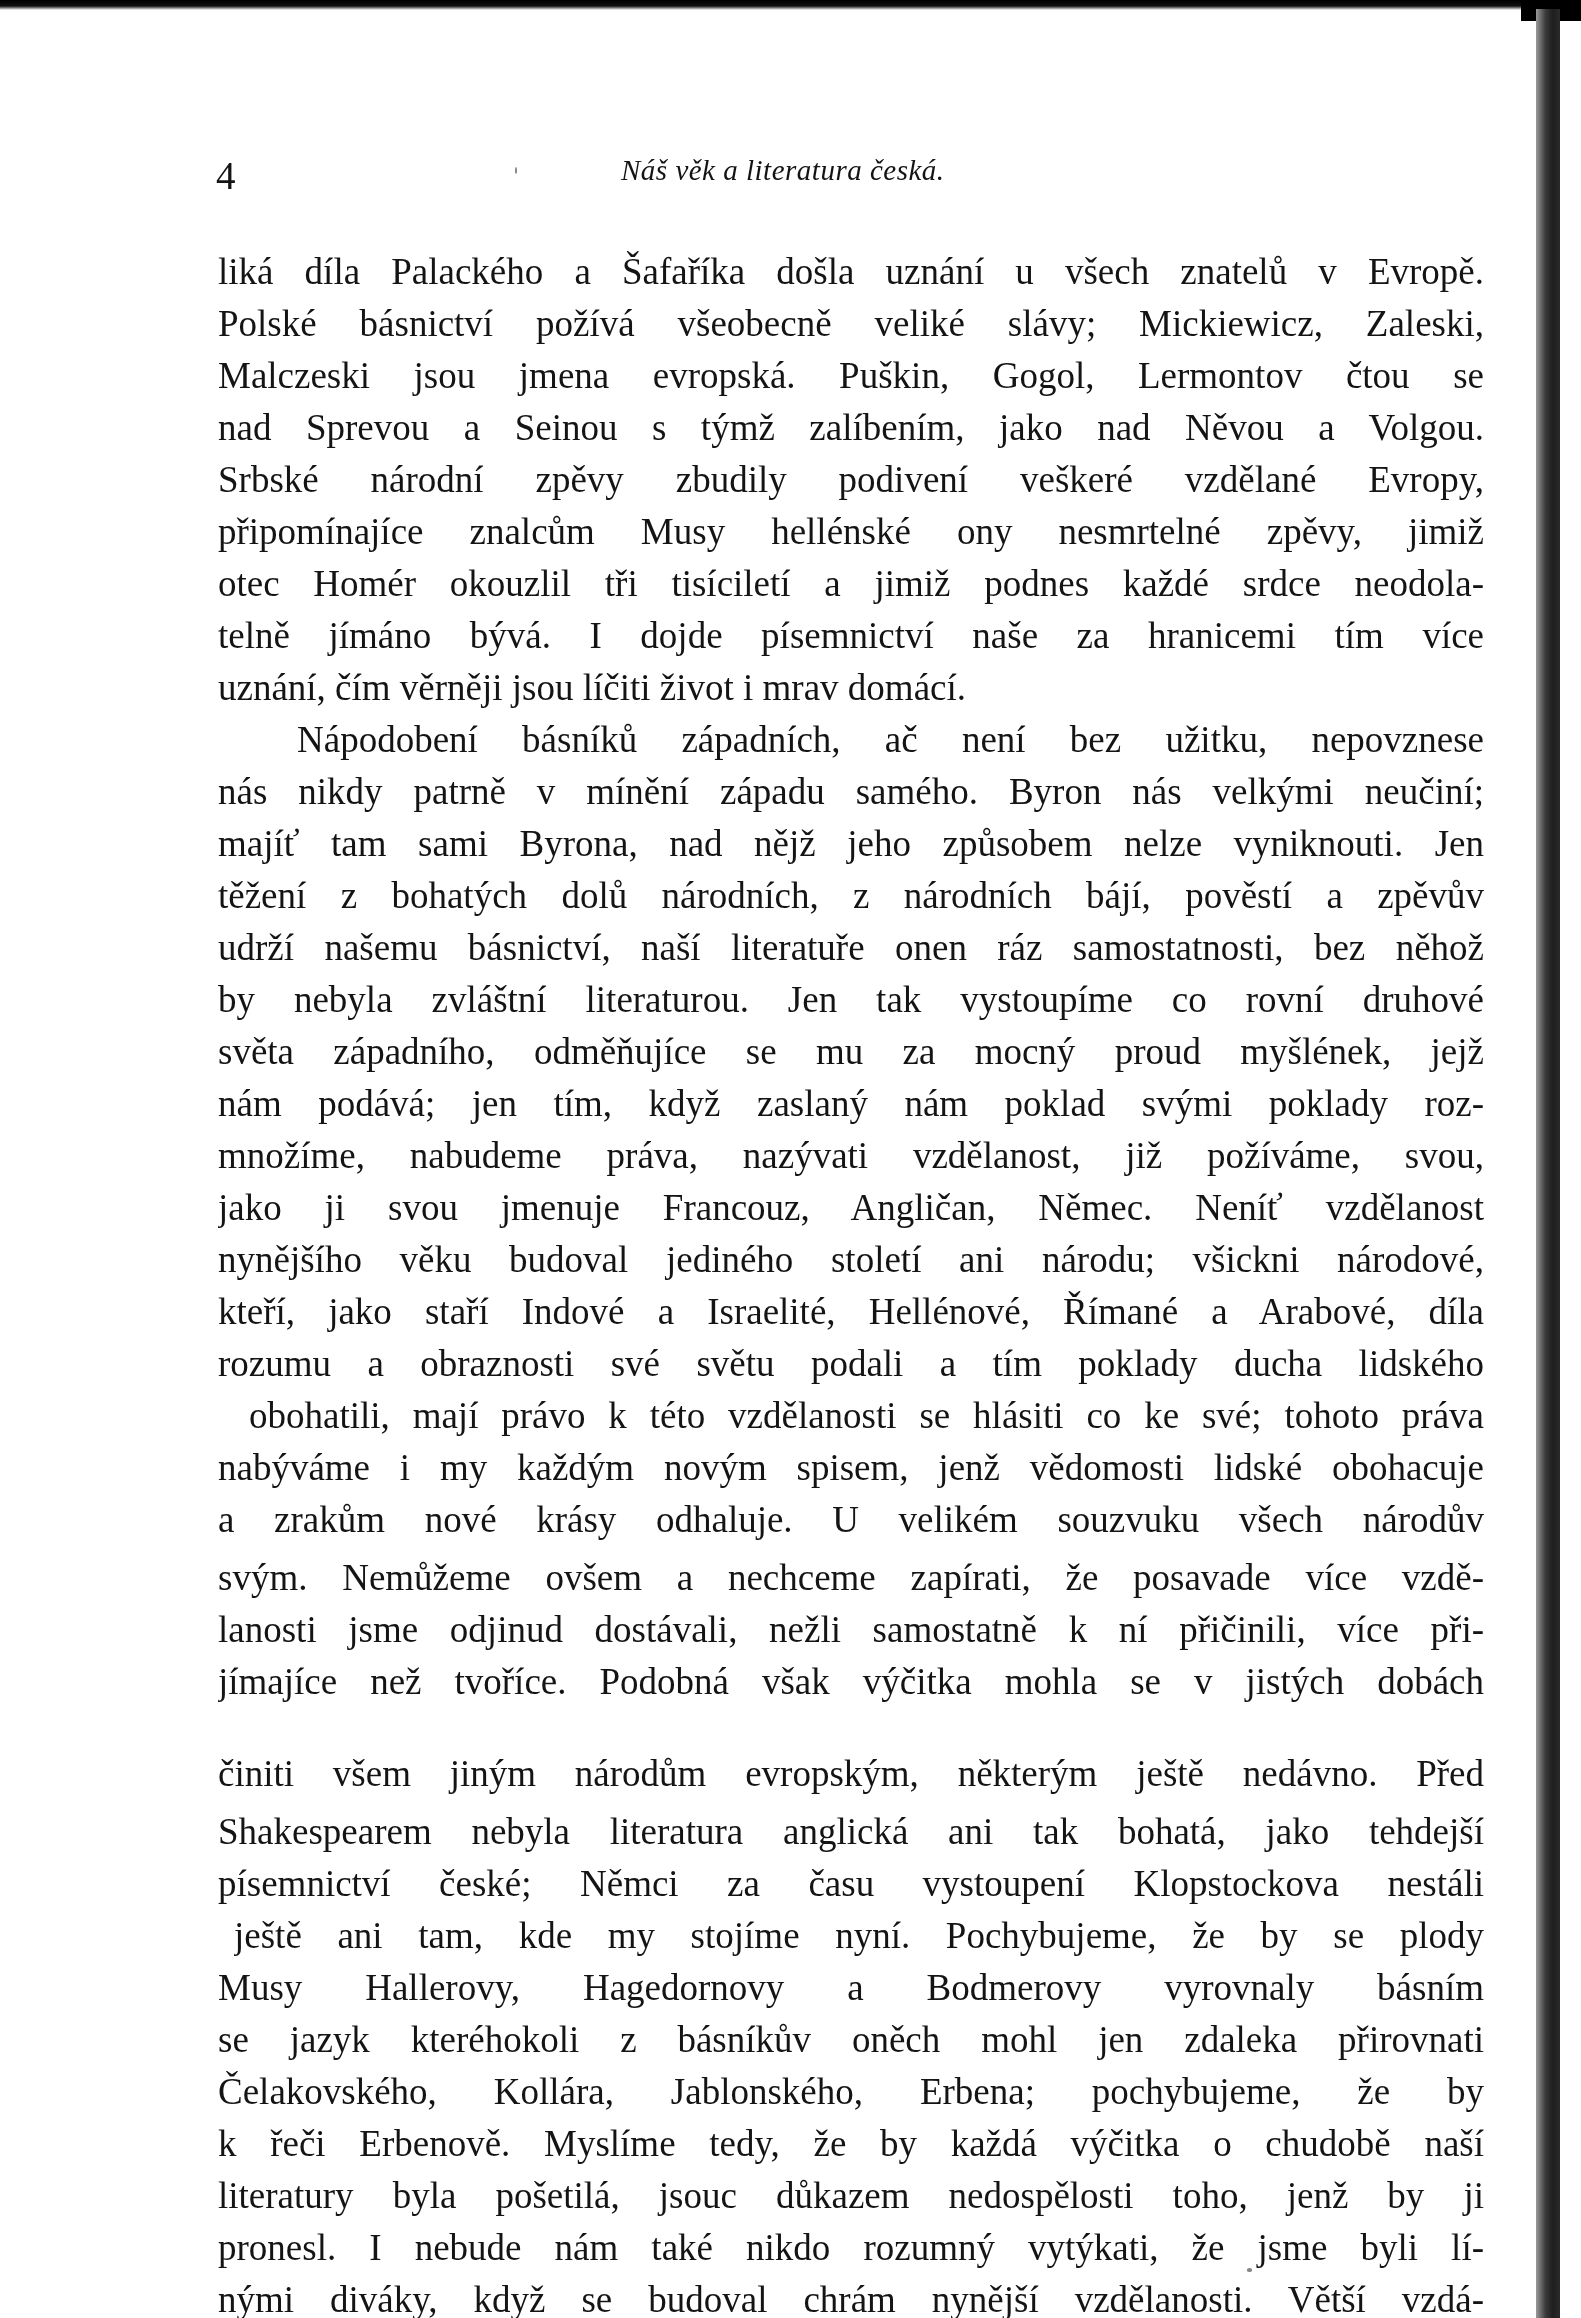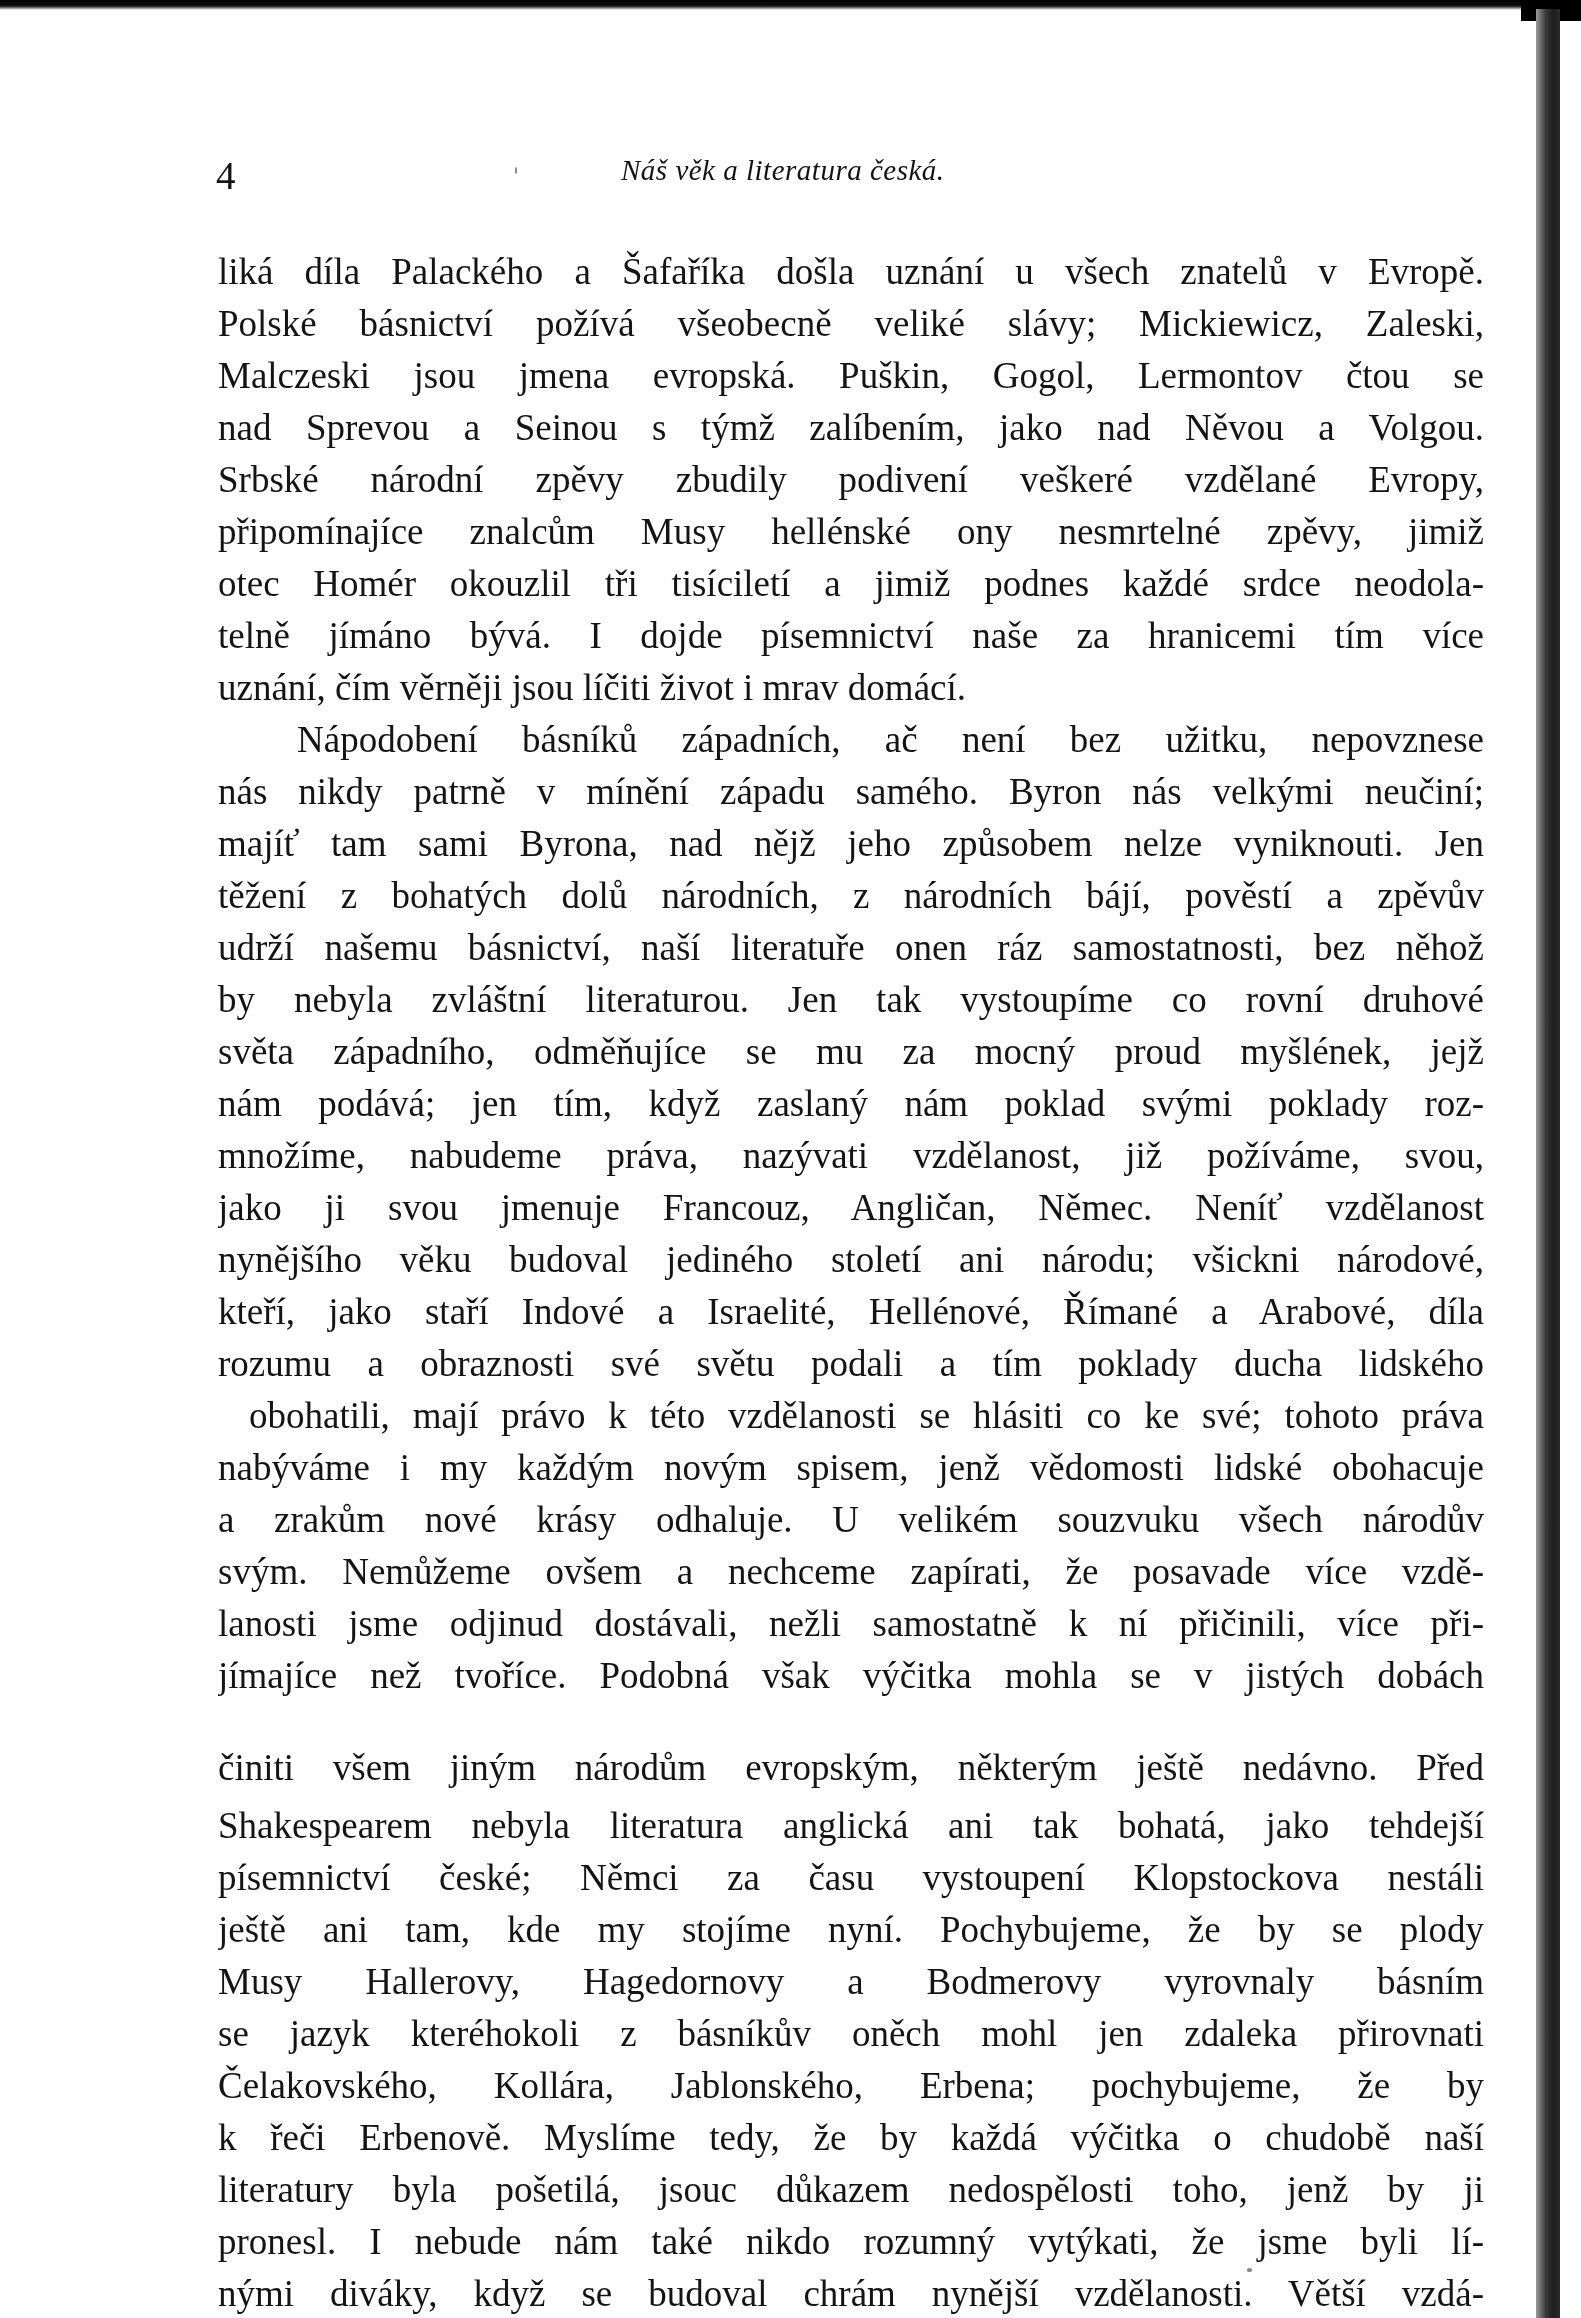--- a/index.html
+++ b/index.html
@@ -51,27 +51,27 @@
     <span class="line" style="white-space: normal; overflow: hidden;">světa západního, odměňujíce se mu za mocný proud myšlének, jejž</span>
     <span class="line" style="white-space: normal; overflow: hidden;">nám podává; jen tím, když zaslaný nám poklad svými poklady roz-</span>
     <span class="line" style="white-space: normal; overflow: hidden;">množíme, nabudeme práva, nazývati vzdělanost, již požíváme, svou,</span>
     <span class="line" style="white-space: normal; overflow: hidden;">jako ji svou jmenuje Francouz, Angličan, Němec. Neníť vzdělanost</span>
     <span class="line" style="white-space: normal; overflow: hidden;">nynějšího věku budoval jediného století ani národu; všickni národové,</span>
     <span class="line" style="white-space: normal; overflow: hidden;">kteří, jako staří Indové a Israelité, Hellénové, Římané a Arabové, díla</span>
     <span class="line" style="white-space: normal; overflow: hidden;">rozumu a obraznosti své světu podali a tím poklady ducha lidského</span>
     <span class="line" style="white-space: normal; overflow: hidden; margin-left: 31px;">obohatili, mají právo k této vzdělanosti se hlásiti co ke své; tohoto práva</span>
     <span class="line" style="white-space: normal; overflow: hidden;">nabýváme i my každým novým spisem, jenž vědomosti lidské obohacuje</span>
     <span class="line" style="white-space: normal; overflow: hidden;">a zrakům nové krásy odhaluje. U velikém souzvuku všech národův</span>
-    <span class="line" style="white-space: normal; overflow: hidden;">svým. Nemůžeme ovšem a nechceme zapírati, že posavade více vzdě-</span>
+    <span class="line" style="white-space: normal; overflow: hidden; margin-top: 6px;">svým. Nemůžeme ovšem a nechceme zapírati, že posavade více vzdě-</span>
     <span class="line" style="white-space: normal; overflow: hidden;">lanosti jsme odjinud dostávali, nežli samostatně k ní přičinili, více při-</span>
     <span class="line" style="white-space: normal; overflow: hidden;">jímajíce než tvoříce. Podobná však výčitka mohla se v jistých dobách</span>
     <span class="line" style="white-space: normal; overflow: hidden; margin-top: 40px;">činiti všem jiným národům evropským, některým ještě nedávno. Před</span>
     <span class="line" style="white-space: normal; overflow: hidden; margin-top: 6px;">Shakespearem nebyla literatura anglická ani tak bohatá, jako tehdejší</span>
     <span class="line" style="white-space: normal; overflow: hidden;">písemnictví české; Němci za času vystoupení Klopstockova nestáli</span>
-    <span class="line" style="white-space: normal; overflow: hidden;">ještě ani tam, kde my stojíme nyní. Pochybujeme, že by se plody</span>
+    <span class="line" style="white-space: normal; overflow: hidden; margin-left: 16px;">ještě ani tam, kde my stojíme nyní. Pochybujeme, že by se plody</span>
     <span class="line" style="white-space: normal; overflow: hidden;">Musy Hallerovy, Hagedornovy a Bodmerovy vyrovnaly básním</span>
     <span class="line" style="white-space: normal; overflow: hidden;">se jazyk kteréhokoli z básníkův oněch mohl jen zdaleka přirovnati</span>
     <span class="line" style="white-space: normal; overflow: hidden;">Čelakovského, Kollára, Jablonského, Erbena; pochybujeme, že by</span>
     <span class="line" style="white-space: normal; overflow: hidden;">k řeči Erbenově. Myslíme tedy, že by každá výčitka o chudobě naší</span>
     <span class="line" style="white-space: normal; overflow: hidden;">literatury byla pošetilá, jsouc důkazem nedospělosti toho, jenž by ji</span>
     <span class="line" style="white-space: normal; overflow: hidden;">pronesl. I nebude nám také nikdo rozumný vytýkati, že jsme byli lí-</span>
     <span class="line" style="white-space: normal; overflow: hidden;">nými diváky, když se budoval chrám nynější vzdělanosti. Větší vzdá-</span>
     <span class="line" style="white-space: normal; overflow: hidden;">lenost od jihozápadu, kde působením příznivých okolností v středním</span>
   </div>
 

